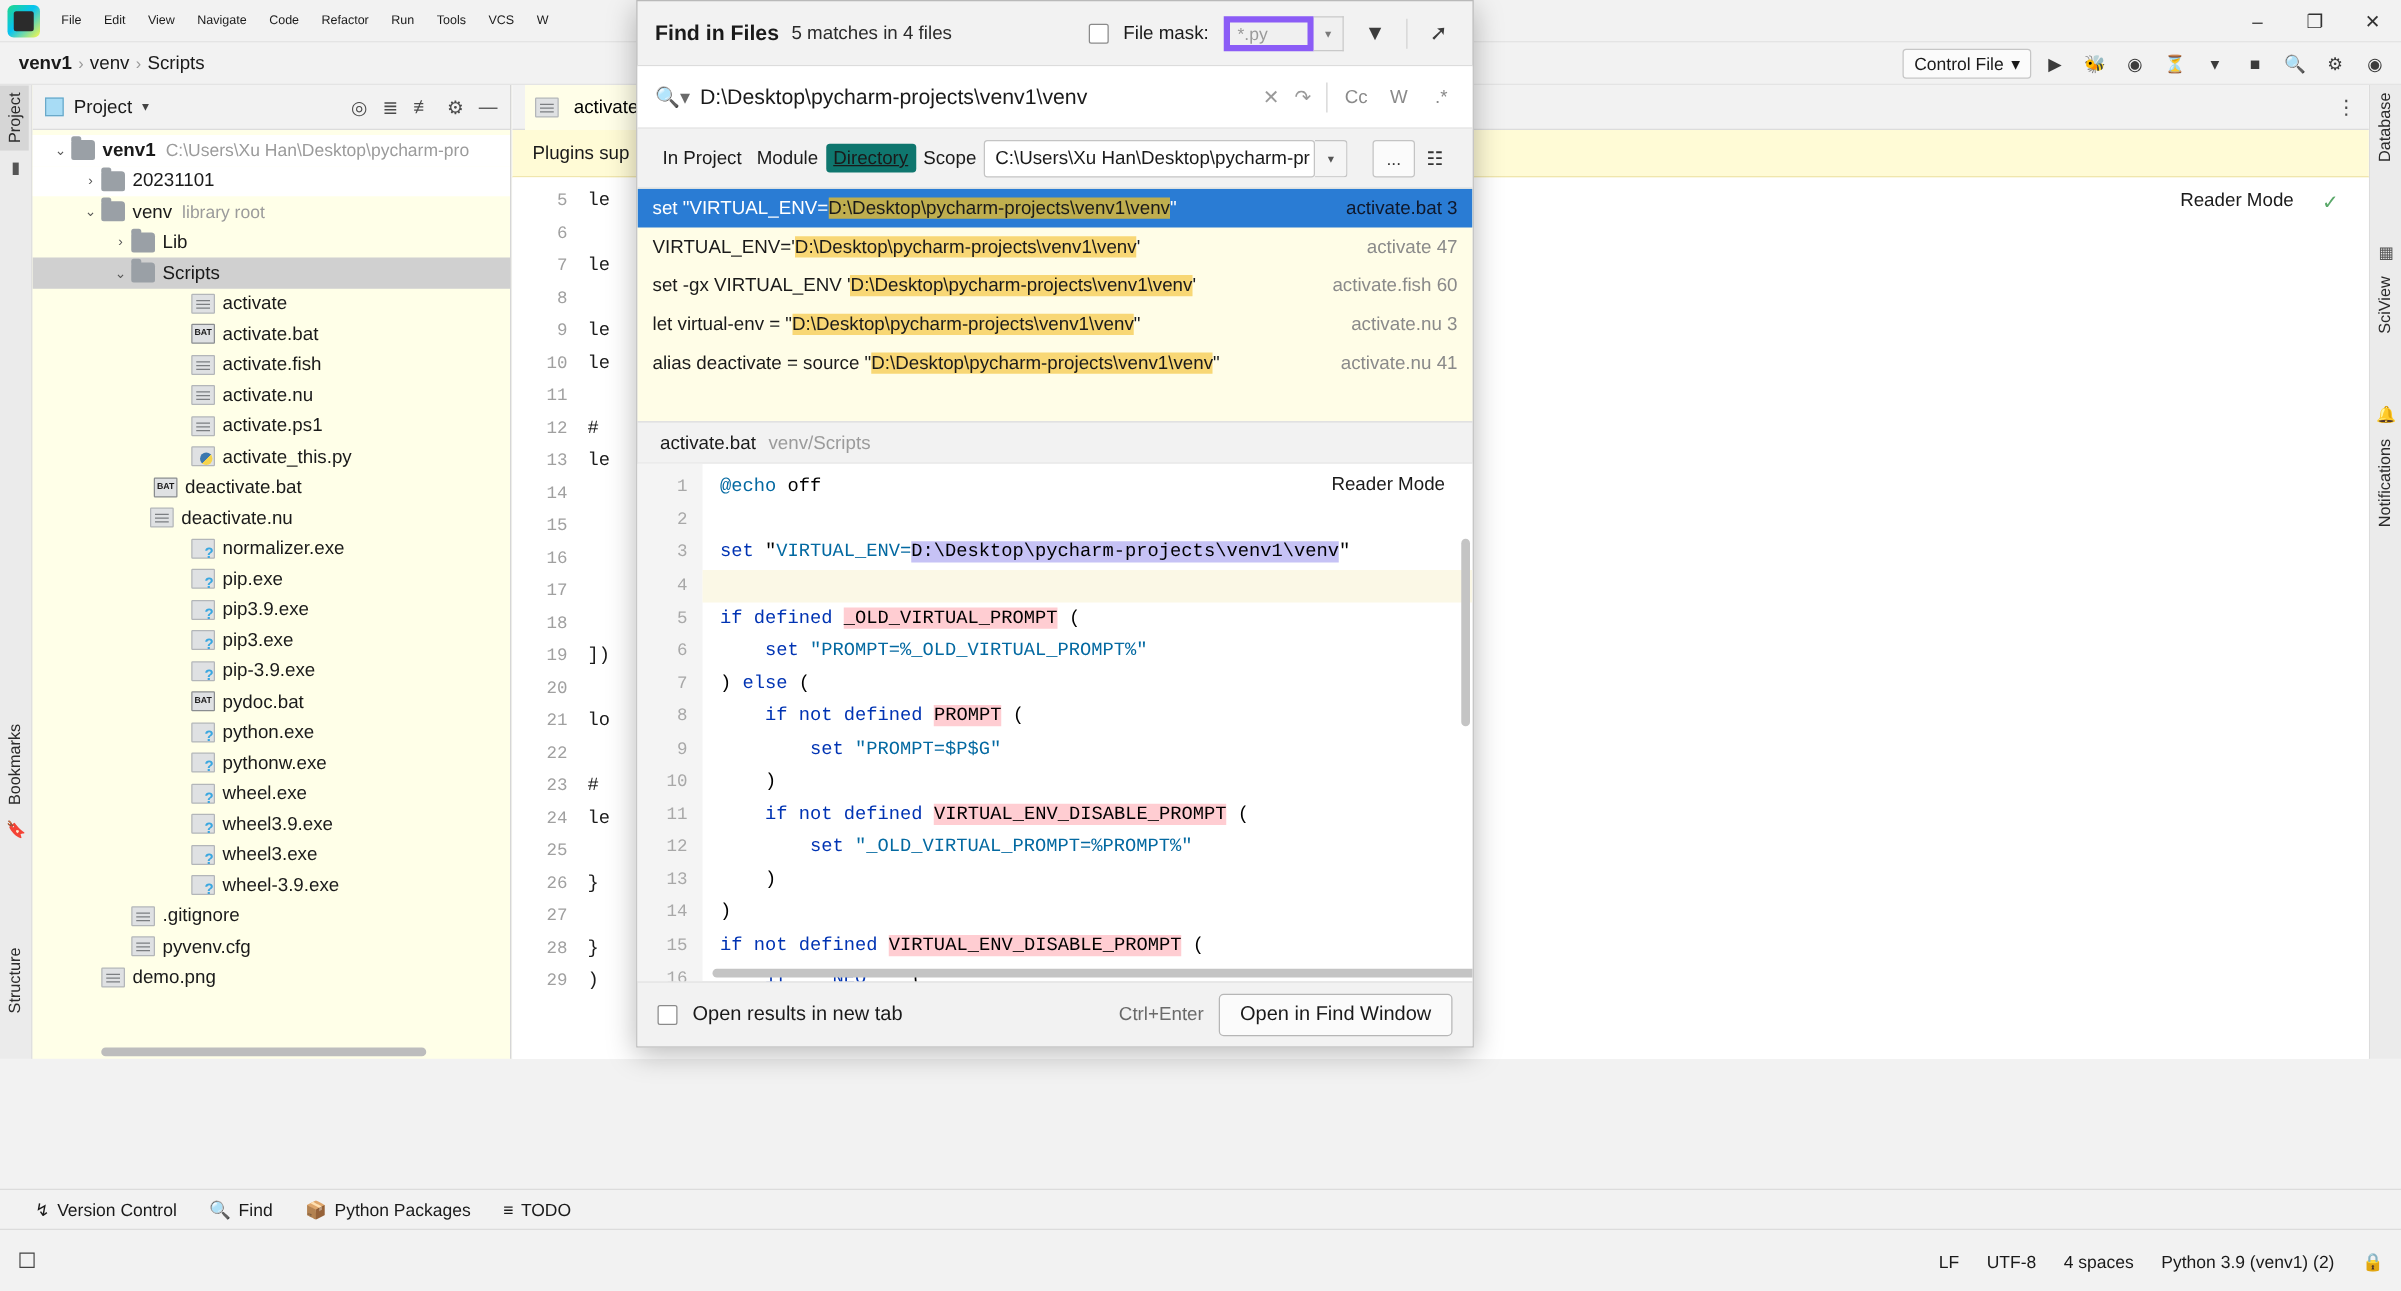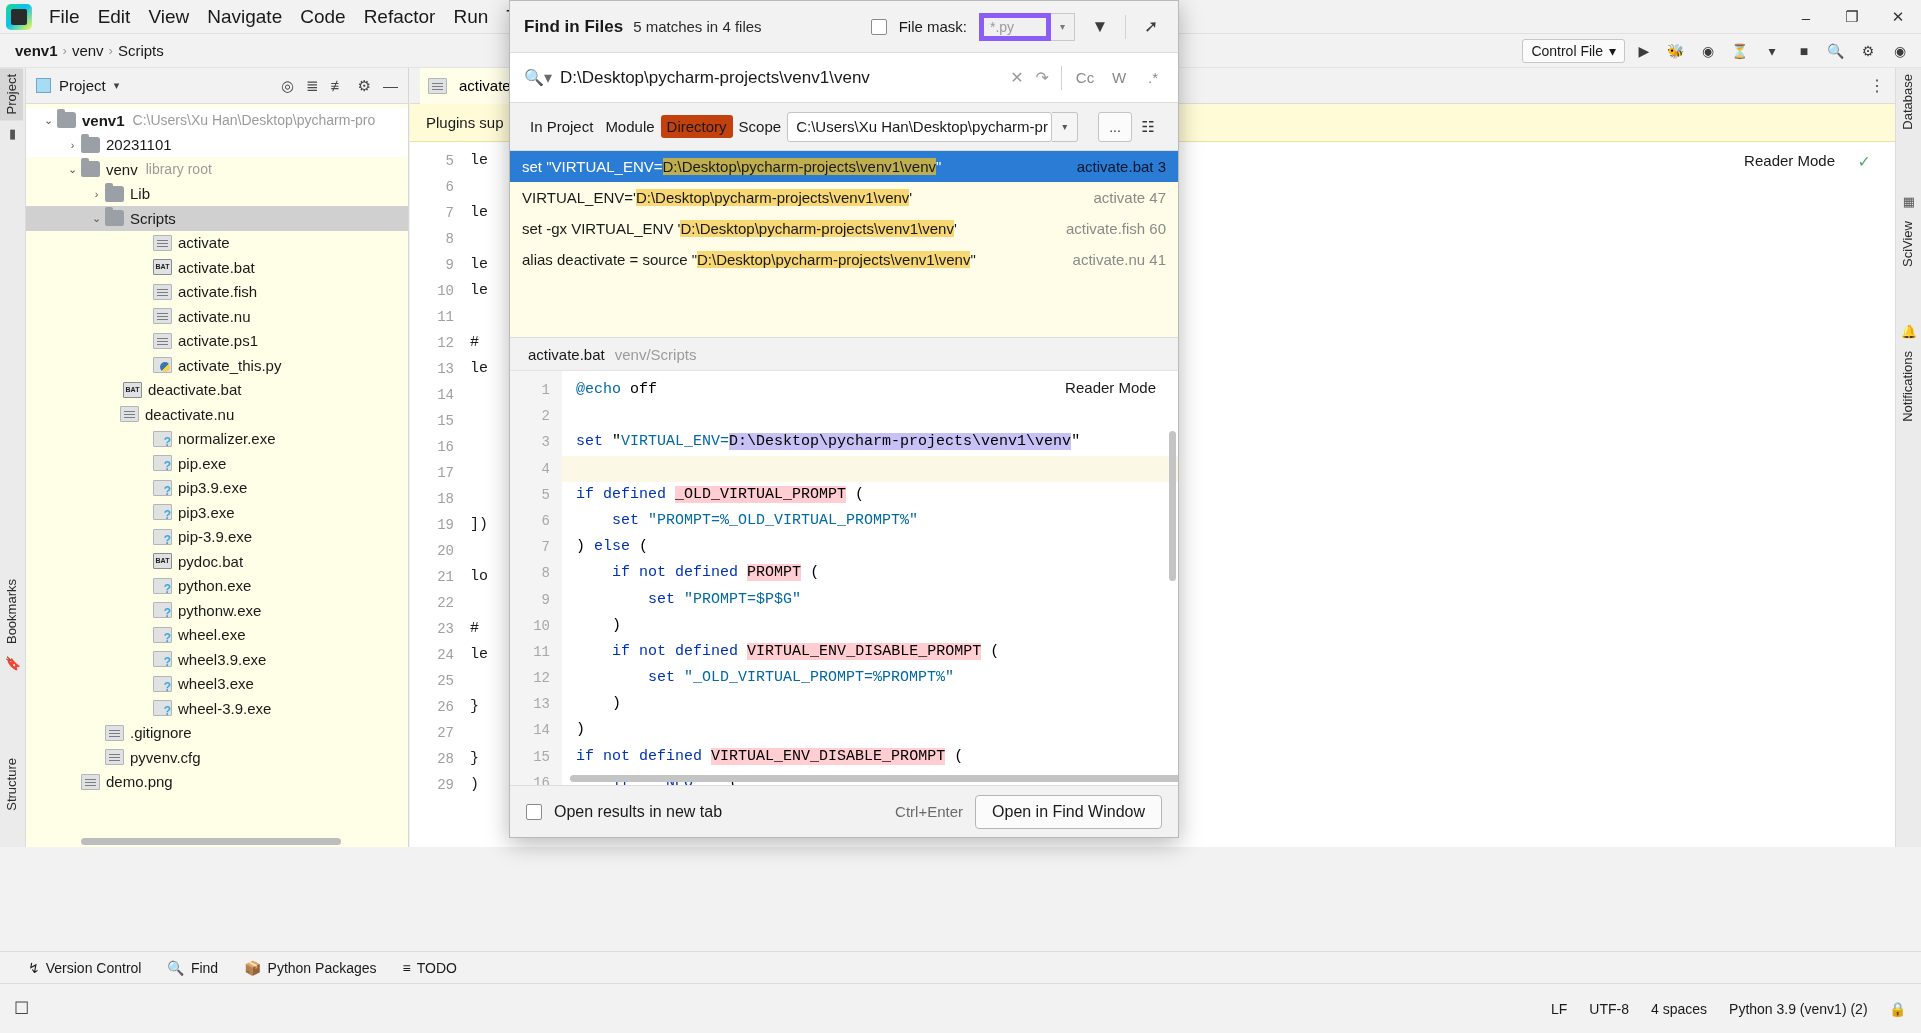--- a/index.html
+++ b/index.html
@@ -22,21 +22,21 @@
     width:26px; height:26px; margin-left:6px; margin-right:8px;
     border-radius:5px;
     background:linear-gradient(135deg,#21d789 0%,#07c3f2 45%,#fcf84a 100%);
     position:relative; flex:none;
   }
   .app-logo::after{
     content:""; position:absolute; left:5px; top:5px; width:16px; height:16px;
     background:#2b2b2b; border-radius:2px;
   }
   .menu-item {
-    padding:4px 9px; font-size:19px; color:#1a1a1a; cursor:default; white-space:nowrap;
+    padding:4px 9px; font-size:10px; color:#1a1a1a; cursor:default; white-space:nowrap;
   }
 
   .win-controls { position:absolute; right:0; top:0; height:34px; display:flex; }
   .win-btn { width:46px; height:34px; display:flex; align-items:center; justify-content:center;
              font-size:15px; color:#333; }
 
   
   .navbar {
     position:absolute; left:0; top:34px; width:1921px; height:34px;
     background:#f2f2f2; display:flex; align-items:center; padding-left:12px;
@@ -174,21 +174,21 @@
   .search-row{ height:50px; background:#fff; display:flex; align-items:center; padding:0 14px; gap:8px;
                border-bottom:1px solid #dcdcdc;}
   .s-ico{ font-size:16px; color:#6a6a6a; }
   .s-input{ flex:1; font-size:17px; color:#1a1a1a; }
   .s-right{ display:flex; align-items:center; gap:12px; color:#9a9a9a; font-size:16px;}
   .s-opt{ font-size:15px; color:#8a8a8a; width:22px; text-align:center;}
 
   .scope-row{ height:48px; display:flex; align-items:center; padding:0 14px; gap:0;
               background:#f2f2f2; border-bottom:1px solid #dcdcdc;}
   .scope-tab{ font-size:15px; color:#1a1a1a; padding:3px 6px; border-radius:3px;}
-  .scope-tab.sel{ background:#c2410c; }
+  .scope-tab.sel{ background:#0f766e;text-decoration:underline; }
   .dir-input{ flex:1; height:30px; border:1px solid #c4c4c4; background:#fff; border-radius:3px;
               display:flex; align-items:center; padding-left:8px; font-size:15px; color:#1a1a1a;
               overflow:hidden; white-space:nowrap; max-width:265px;}
   .dir-arrow{ width:26px; height:30px; border:1px solid #c4c4c4; border-left:none; background:#f5f5f5;
               display:flex; align-items:center; justify-content:center; font-size:10px; color:#555;
               border-radius:0 3px 3px 0;}
   .dots-btn{ width:34px; height:30px; border:1px solid #c4c4c4; background:#fbfbfb; border-radius:3px;
              display:flex; align-items:center; justify-content:center; font-size:14px; color:#333;}
   .tree-btn{ width:32px; height:30px; display:flex; align-items:center; justify-content:center;
              font-size:15px; color:#333;}
@@ -622,20 +622,24 @@
         </div>
         <div class="rrow">
           <span class="rtext"><span>VIRTUAL_ENV='</span><span class="hl">D:\Desktop\pycharm-projects\venv1\venv</span><span>'</span></span>
           <span class="rfile">activate 47</span>
         </div>
         <div class="rrow">
           <span class="rtext"><span>set -gx VIRTUAL_ENV '</span><span class="hl">D:\Desktop\pycharm-projects\venv1\venv</span><span>'</span></span>
           <span class="rfile">activate.fish 60</span>
         </div>
         <div class="rrow">
+          <span class="rtext"><span>let virtual-env = "</span><span class="hl">D:\Desktop\pycharm-projects\venv1\venv</span><span>"</span></span>
+          <span class="rfile">activate.nu 3</span>
+        </div>
+        <div class="rrow">
           <span class="rtext"><span>alias deactivate = source "</span><span class="hl">D:\Desktop\pycharm-projects\venv1\venv</span><span>"</span></span>
           <span class="rfile">activate.nu 41</span>
         </div>
       </div>
 
     <div class="preview-head">
       <span class="pv-name">activate.bat</span>
       <span class="pv-path">venv/Scripts</span>
     </div>
 

